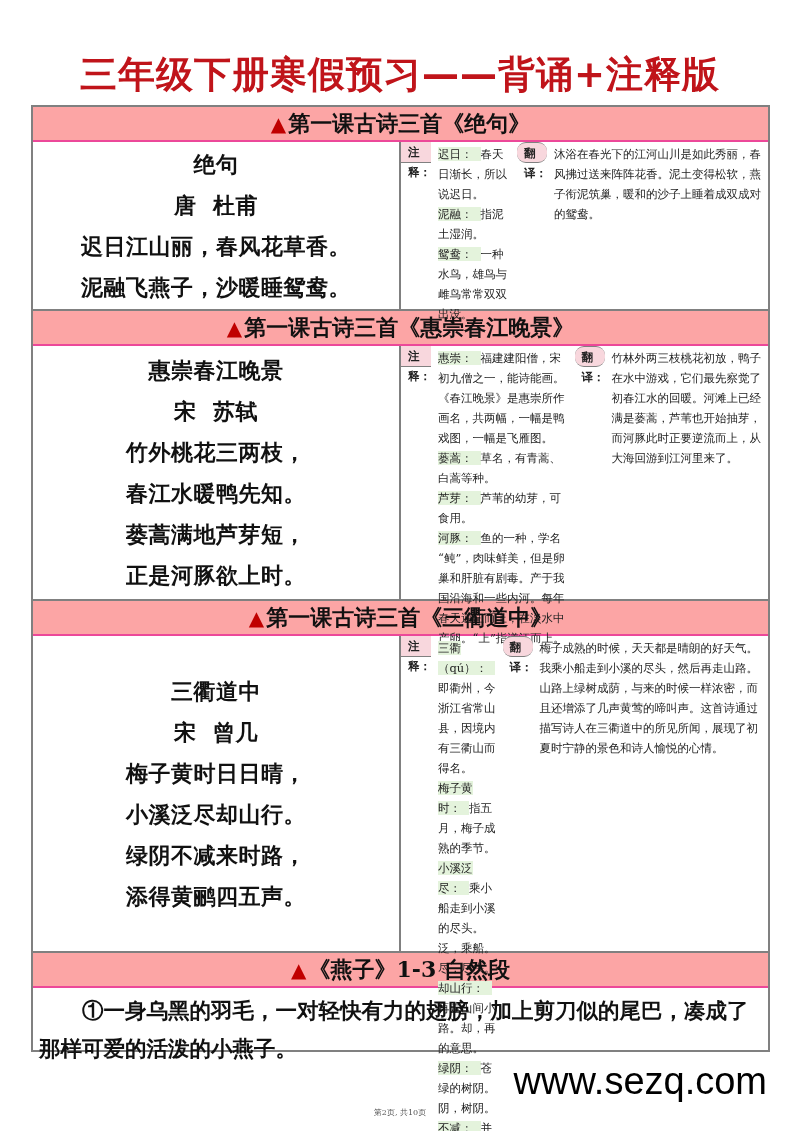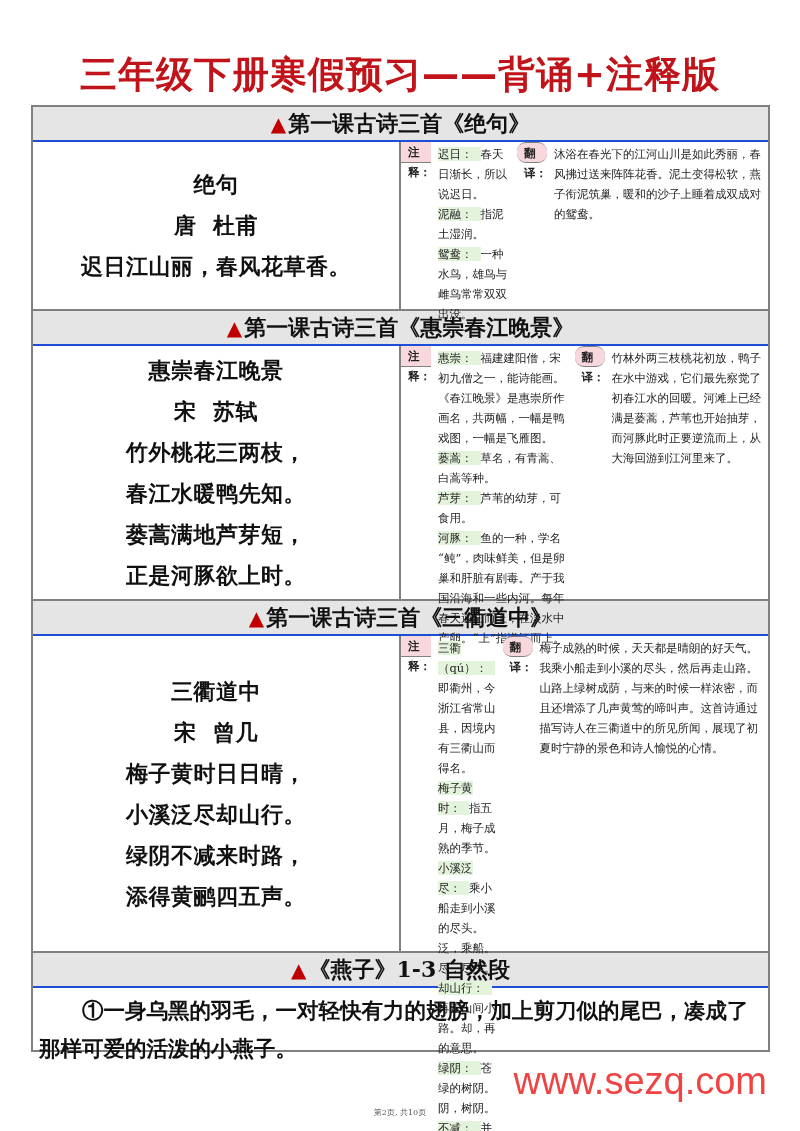--- a/index.html
+++ b/index.html
@@ -11,21 +11,21 @@
     text-align: center; font-size: 37px; font-weight: bold; color: #c0141a;
     letter-spacing: 1px; line-height: 50px;
     font-family: "DejaVu Sans", "Liberation Sans", sans-serif;
   }
 
   .sheet {
     position: absolute; left: 31px; top: 105px; width: 739px;
     border: 2px solid #808080; border-bottom: none;
   }
   .sec-header {
-    height: 35px; background: #e5e5e5; border-bottom: 2px solid #1d4ed8;
+    height: 35px; background: #fca5a5; border-bottom: 2px solid #ec4899;
     text-align: center; font-size: 22px; font-weight: bold; line-height: 33px;
     color: #111;
   }
   .sec-header .tri { color: #c00000; font-size: 20px; margin-right: 2px; }
   .sec-header .hdr-text { font-weight: bold; }
 
   .sec-body {
     display: flex; border-bottom: 2px solid #808080;
   }
   .poem-col {
@@ -51,21 +51,21 @@
     padding: 2px 4px 3px 7px; font-size: 11.5px; line-height: 20px; color: #222;
   }
 
   .para {
     height: 64px; border-bottom: 2px solid #808080;
     padding: 4px 6px 0 6px; font-size: 21.5px; font-weight: bold; line-height: 38px;
     text-indent: 2em;
   }
 
   .watermark {
-    position: absolute; right: 33px; top: 1060px; font-size: 38px; color: #ef4444;
+    position: absolute; right: 33px; top: 1060px; font-size: 38px; color: #000000;
     font-family: "Liberation Sans", sans-serif; letter-spacing: 0px;
   }
   .page-footer {
     position: absolute; left: 0; width: 800px; top: 1107px; text-align: center;
     font-size: 8px; color: #555;
   }
 </style>
 </head>
 <body>
 
@@ -74,20 +74,21 @@
 <div class="sheet">
 
   <div class="sec-header">
     <span class="tri">▲</span><span class="hdr-text">第一课古诗三首《绝句》</span>
   </div>
   <div class="sec-body" style="height:169px;">
     <div class="poem-col">
       <div class="poem-line">绝句</div>
       <div class="poem-line" style="white-space:pre;">唐  杜甫</div>
       <div class="poem-line">迟日江山丽，春风花草香。</div>
+      <div class="poem-line">泥融飞燕子，沙暖睡鸳鸯。</div>
     </div>
     <div class="notes-col">
       <div class="label-bar">注释：</div>
       <div class="notes-list">
         <div class="note"><span class="term">迟日：</span><span>春天日渐长，所以说迟日。</span></div>
         <div class="note"><span class="term">泥融：</span><span>指泥土湿润。</span></div>
         <div class="note"><span class="term">鸳鸯：</span><span>一种水鸟，雄鸟与雌鸟常常双双出没。</span></div>
       </div>
       <div class="label-bar mid">翻译：</div>
       <div class="translation">沐浴在春光下的江河山川是如此秀丽，春风拂过送来阵阵花香。泥土变得松软，燕子衔泥筑巢，暖和的沙子上睡着成双成对的鸳鸯。</div>

